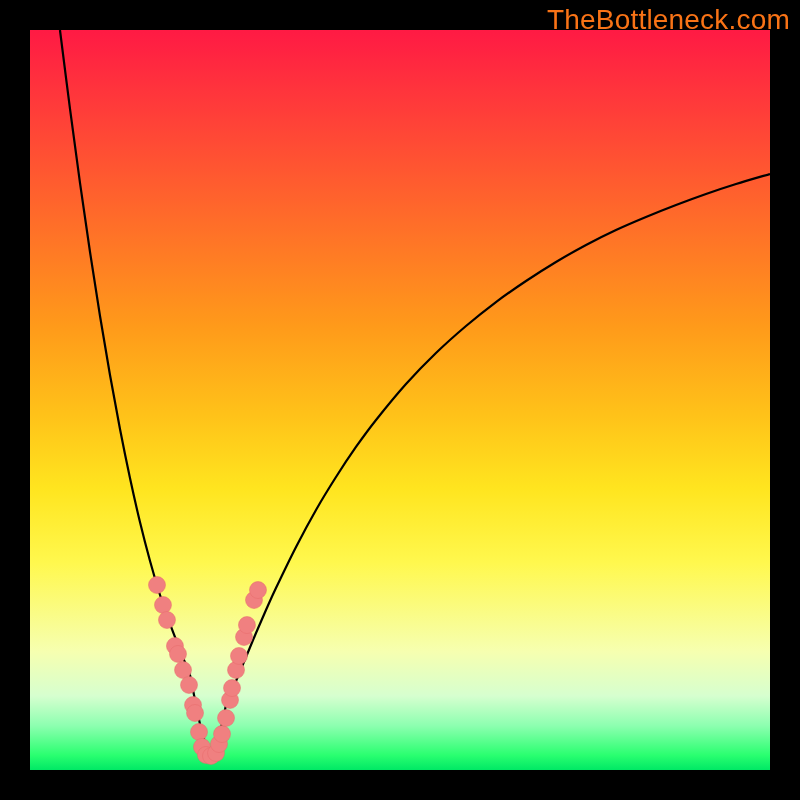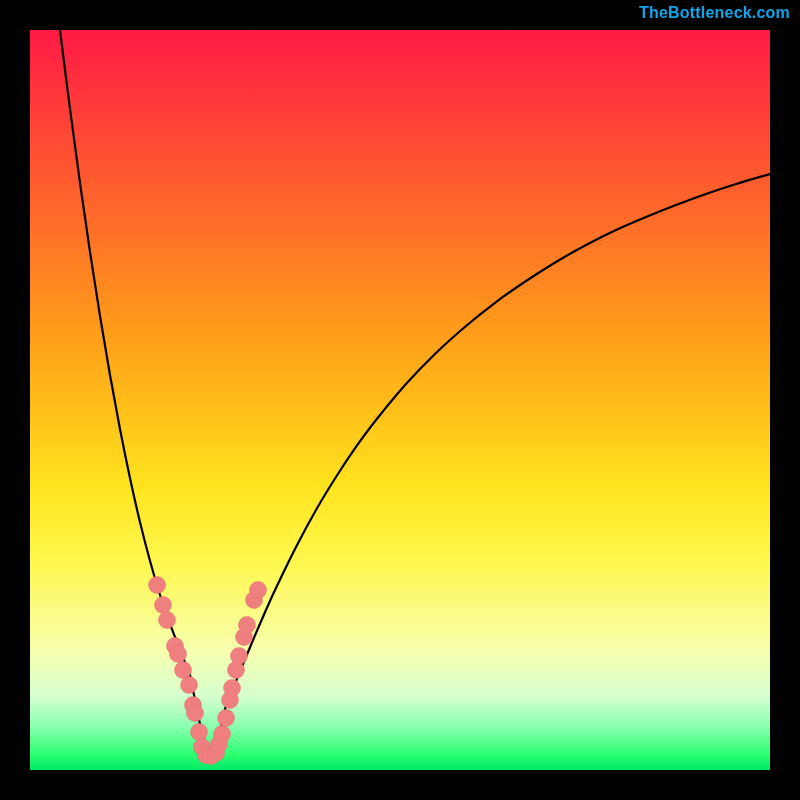--- a/index.html
+++ b/index.html
@@ -34,23 +34,23 @@
       #d6ffcf 90%,
       #8dffb0 94%,
       #2aff70 98%,
       #00e865 100%
     );
   }
   .watermark {
     position: absolute;
     top: 4px;
     right: 10px;
-    font-size: 16px;
-    font-weight: 700;
-    color: #0ea5e9;
+    font-size: 28px;
+    font-weight: 400;
+    color: #f97316;
     letter-spacing: 0.2px;
     z-index: 5;
   }
   svg.curve {
     position: absolute;
     left: 0;
     top: 0;
     width: 740px;
     height: 740px;
     z-index: 2;

